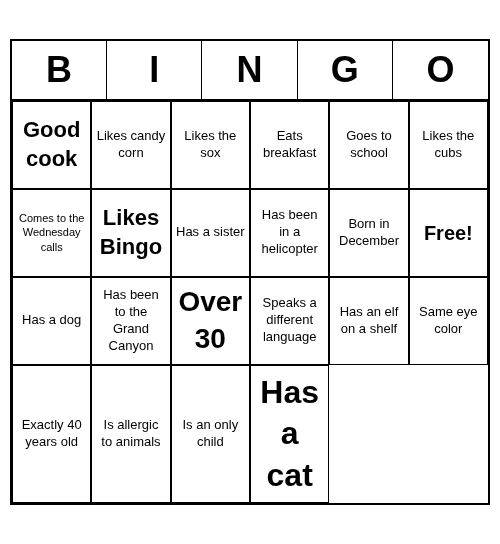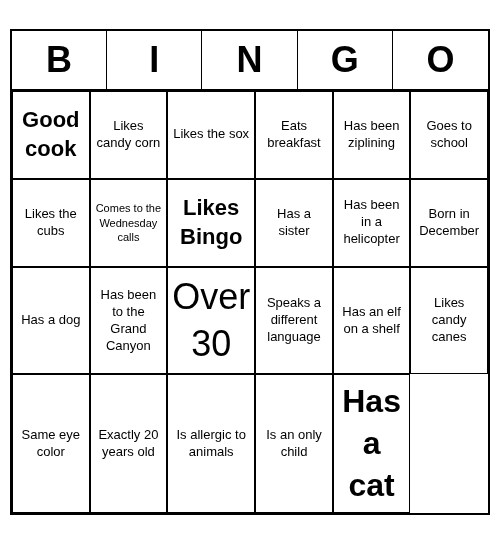--- a/index.html
+++ b/index.html
@@ -47,22 +47,22 @@
     }
     .bingo-cell.large-text {
       font-size: 22px;
       font-weight: bold;
     }
     .bingo-cell.free {
       font-size: 20px;
       font-weight: bold;
     }
     .bingo-cell.xl-text {
-      font-size: 36px;
-      font-weight: normal;
+      font-size: 28px;
+      font-weight: bold;
     }
     .bingo-cell.has-cat {
       font-size: 32px;
       font-weight: bold;
     }
   </style>
 </head>
 <body>
 
 <div class="bingo-card">
@@ -71,33 +71,32 @@
       <div class="bingo-header-cell">I</div>
       <div class="bingo-header-cell">N</div>
       <div class="bingo-header-cell">G</div>
       <div class="bingo-header-cell">O</div>
     </div>
   <div class="bingo-grid">
   <div class="bingo-cell large-text">Good cook</div>
       <div class="bingo-cell">Likes candy corn</div>
       <div class="bingo-cell">Likes the sox</div>
       <div class="bingo-cell">Eats breakfast</div>
-      <div class="bingo-cell">Has been ziplining</div>
       <div class="bingo-cell">Goes to school</div>
       <div class="bingo-cell">Likes the cubs</div>
       <div class="bingo-cell" style="font-size: 11px;">Comes to the Wednesday calls</div>
       <div class="bingo-cell large-text">Likes Bingo</div>
       <div class="bingo-cell">Has a sister</div>
       <div class="bingo-cell" style="font-size: 13px;">Has been in a helicopter</div>
       <div class="bingo-cell">Born in December</div>
+      <div class="bingo-cell free">Free!</div>
       <div class="bingo-cell">Has a dog</div>
       <div class="bingo-cell" style="font-size: 13px;">Has been to the Grand Canyon</div>
       <div class="bingo-cell xl-text">Over 30</div>
       <div class="bingo-cell">Speaks a different language</div>
       <div class="bingo-cell">Has an elf on a shelf</div>
-      <div class="bingo-cell">Likes candy canes</div>
       <div class="bingo-cell">Same eye color</div>
-      <div class="bingo-cell">Exactly 20 years old</div>
+      <div class="bingo-cell">Exactly 40 years old</div>
       <div class="bingo-cell">Is allergic to animals</div>
       <div class="bingo-cell">Is an only child</div>
       <div class="bingo-cell has-cat">Has a cat</div>
     </div>
 </div>
 
 </body></html>

